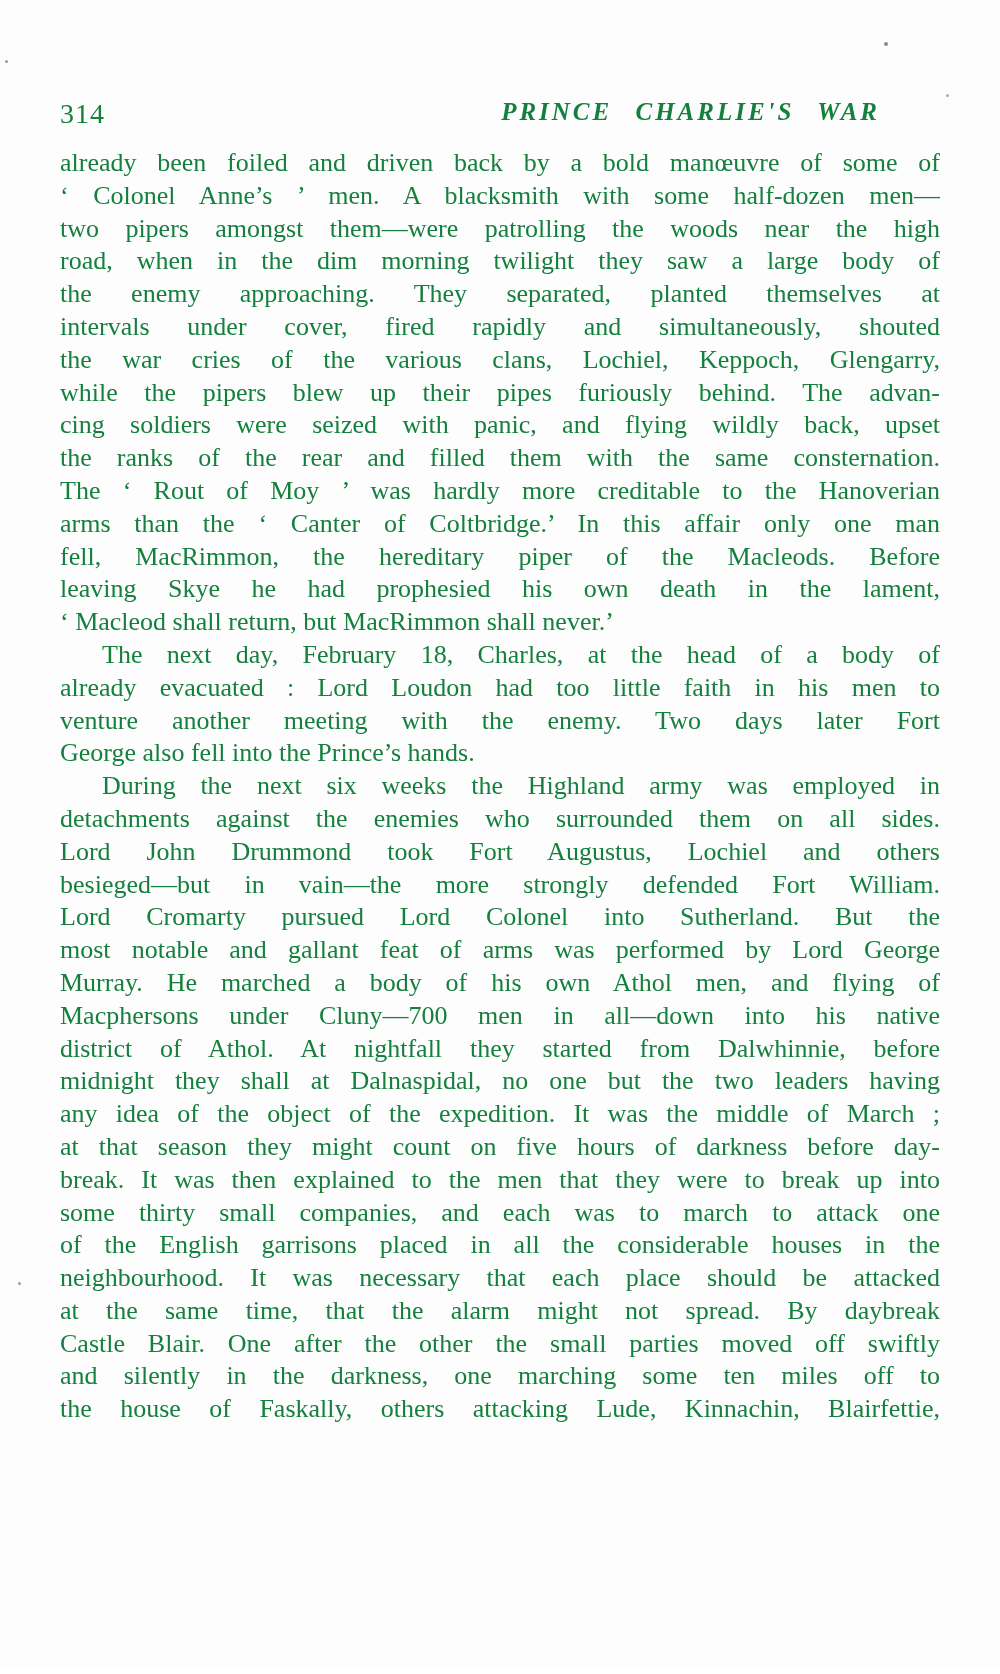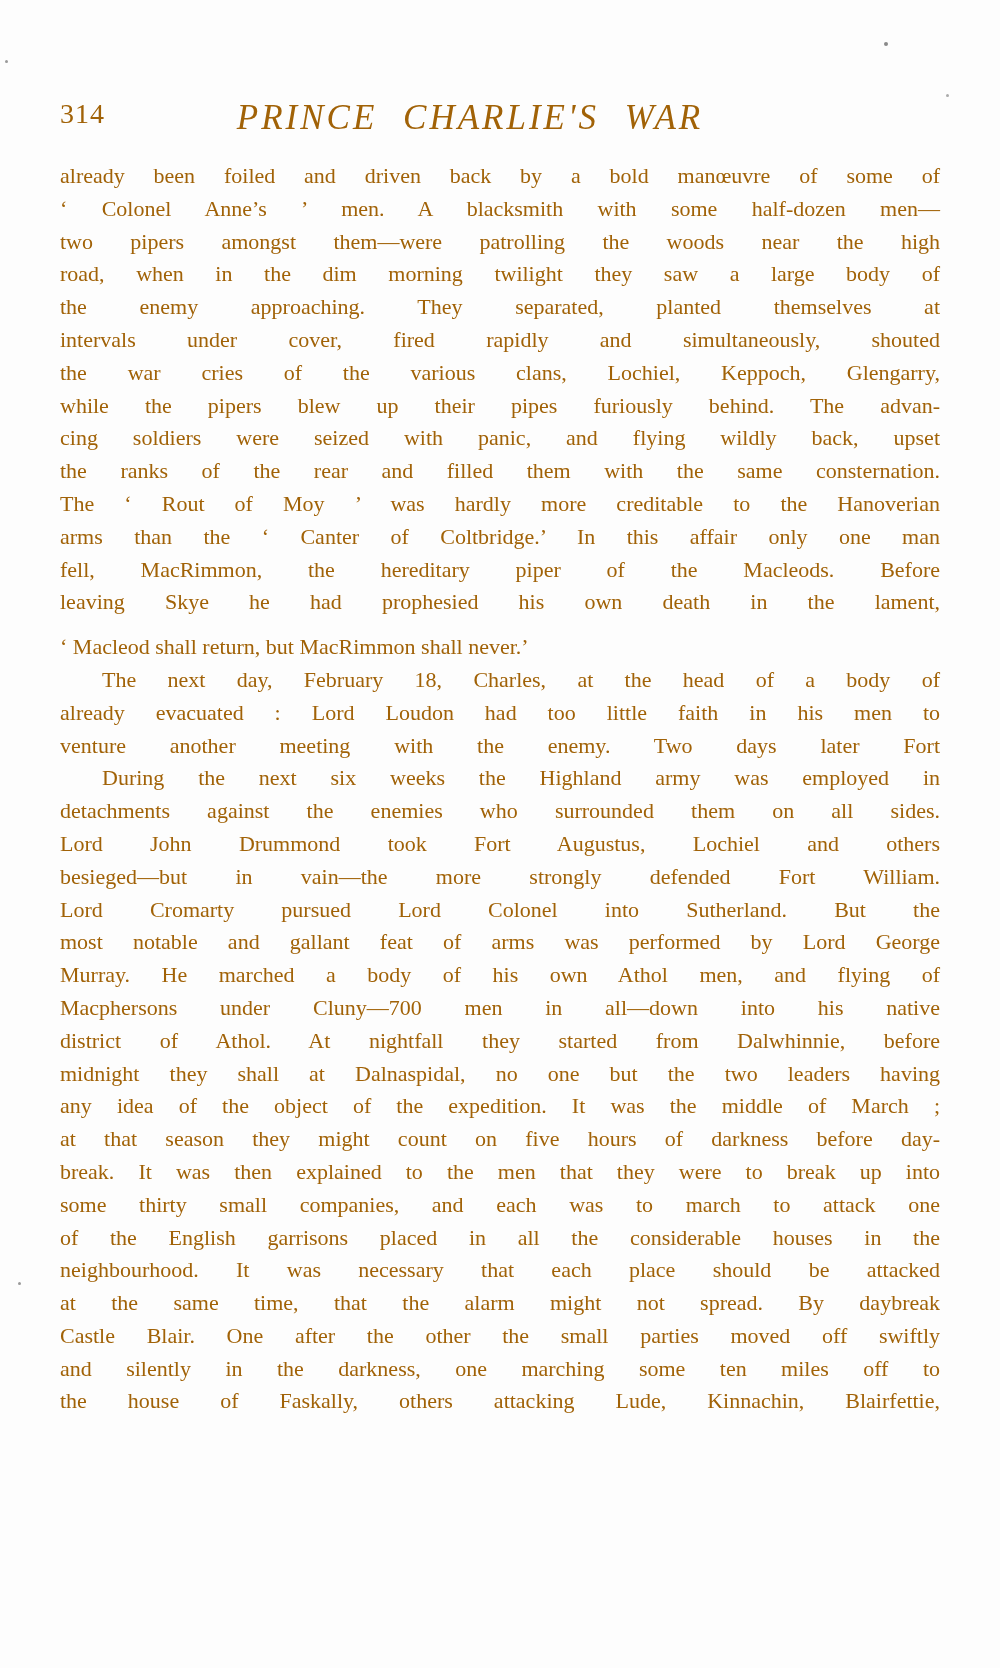--- a/index.html
+++ b/index.html
@@ -5,21 +5,21 @@
   html, body {
     margin: 0;
     padding: 0;
     background: #ffffff;
   }
   .page {
     position: relative;
     width: 1000px;
     height: 1668px;
     background: #fdfdfd;
-    color: #a16207;
+    color: #15803d;
     font-family: "Liberation Serif", "DejaVu Serif", serif;
     overflow: hidden;
   }
   .running-header {
     position: absolute;
     top: 98px;
     left: 60px;
     width: 880px;
     height: 36px;
   }
@@ -28,43 +28,43 @@
     left: 0;
     top: 0;
     font-size: 28px;
     letter-spacing: 1px;
   }
   .running-title {
     position: absolute;
     left: 0;
     right: 60px;
     top: 0;
-    text-align: center;
+    text-align: right;
     font-style: italic;
-    font-size: 35px;
+    font-size: 25px;
     letter-spacing: 3px;
     word-spacing: 14px;
     white-space: nowrap;
+    font-weight: bold;
   }
   .page-body {
     position: absolute;
-    top: 160px;
+    top: 147px;
     left: 60px;
     width: 880px;
-    font-size: 22px;
+    font-size: 26px;
     line-height: 32.8px;
   }
   .line {
     text-align: justify;
     text-align-last: justify;
     white-space: normal;
   }
   .line.last {
     text-align-last: left;
-    margin-top: 12px;
   }
   .line.indent {
     text-indent: 42px;
   }
   
   .speck {
     position: absolute;
     border-radius: 50%;
     background: #8a8a8a;
   }
@@ -101,20 +101,21 @@
       <div class="line">cing soldiers were seized with panic, and flying wildly back, upset</div>
       <div class="line">the ranks of the rear and filled them with the same consternation.</div>
       <div class="line">The ‘ Rout of Moy ’ was hardly more creditable to the Hanoverian</div>
       <div class="line">arms than the ‘ Canter of Coltbridge.’  In this affair only one man</div>
       <div class="line">fell, MacRimmon, the hereditary piper of the Macleods.  Before</div>
       <div class="line">leaving Skye he had prophesied his own death in the lament,</div>
       <div class="line last">‘ Macleod shall return, but MacRimmon shall never.’</div>
       <div class="line indent">The next day, February 18, Charles, at the head of a body of</div>
       <div class="line">already evacuated : Lord Loudon had too little faith in his men to</div>
       <div class="line">venture another meeting with the enemy.  Two days later Fort</div>
+      <div class="line last">George also fell into the Prince’s hands.</div>
       <div class="line indent">During the next six weeks the Highland army was employed in</div>
       <div class="line">detachments against the enemies who surrounded them on all sides.</div>
       <div class="line">Lord John Drummond took Fort Augustus, Lochiel and others</div>
       <div class="line">besieged—but in vain—the more strongly defended Fort William.</div>
       <div class="line">Lord Cromarty pursued Lord Colonel into Sutherland.  But the</div>
       <div class="line">most notable and gallant feat of arms was performed by Lord George</div>
       <div class="line">Murray.  He marched a body of his own Athol men, and flying of</div>
       <div class="line">Macphersons under Cluny—700 men in all—down into his native</div>
       <div class="line">district of Athol.  At nightfall they started from Dalwhinnie, before</div>
       <div class="line">midnight they shall at Dalnaspidal, no one but the two leaders having</div>

